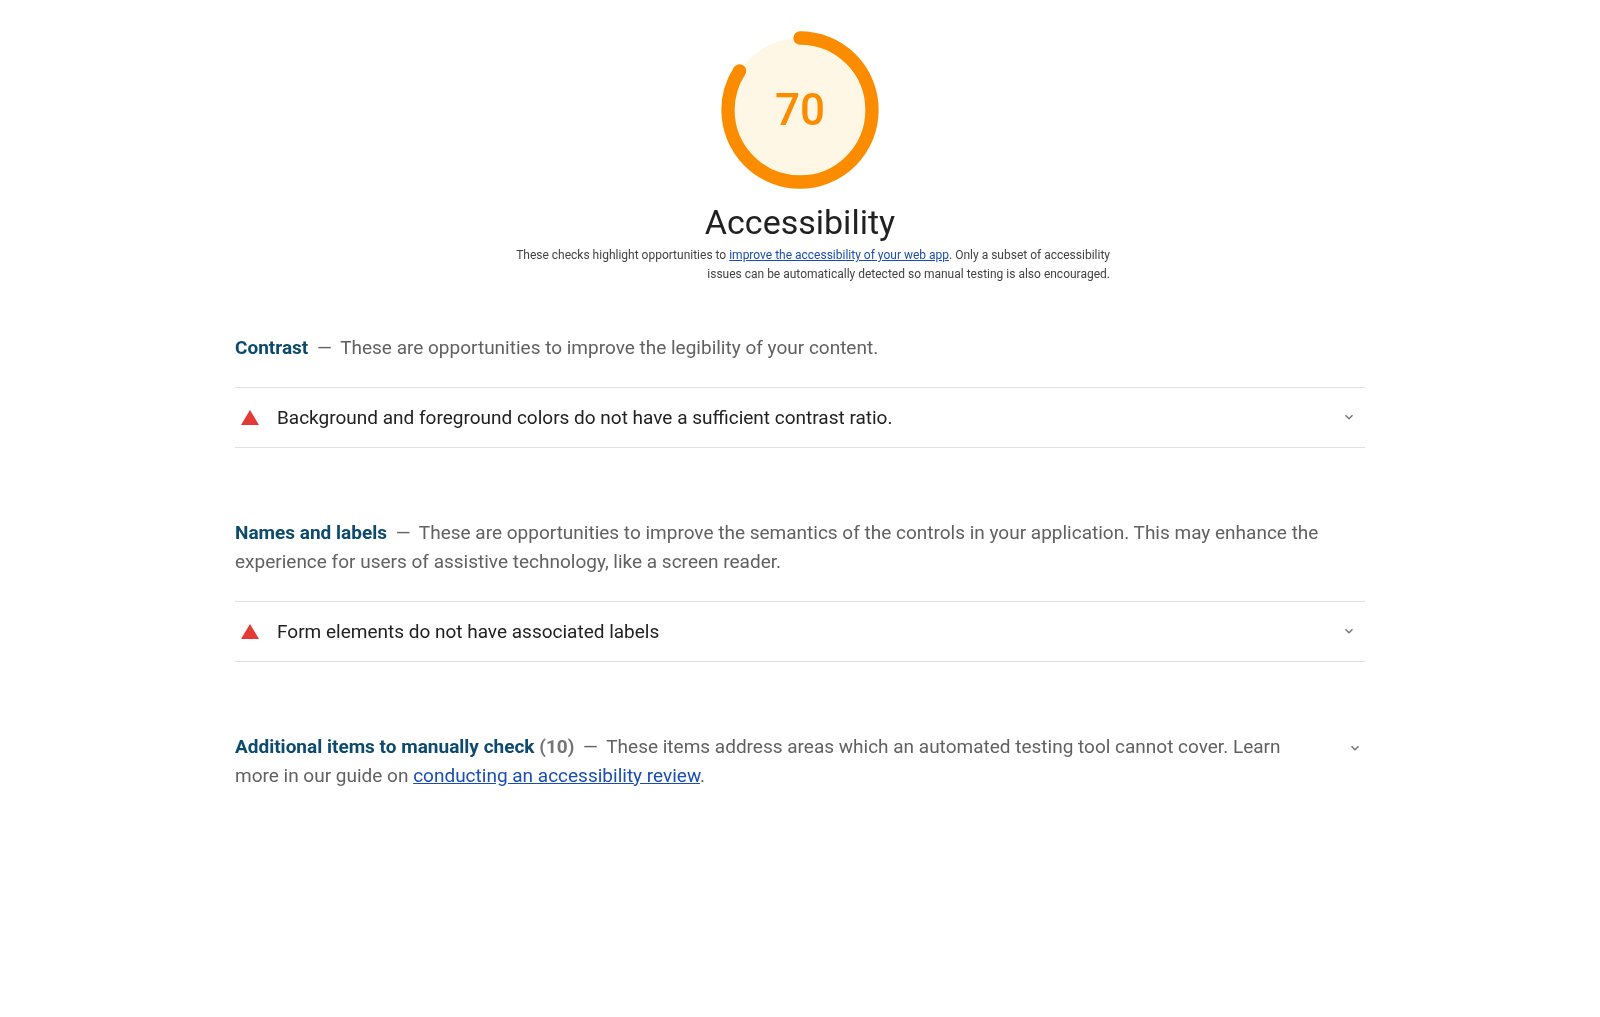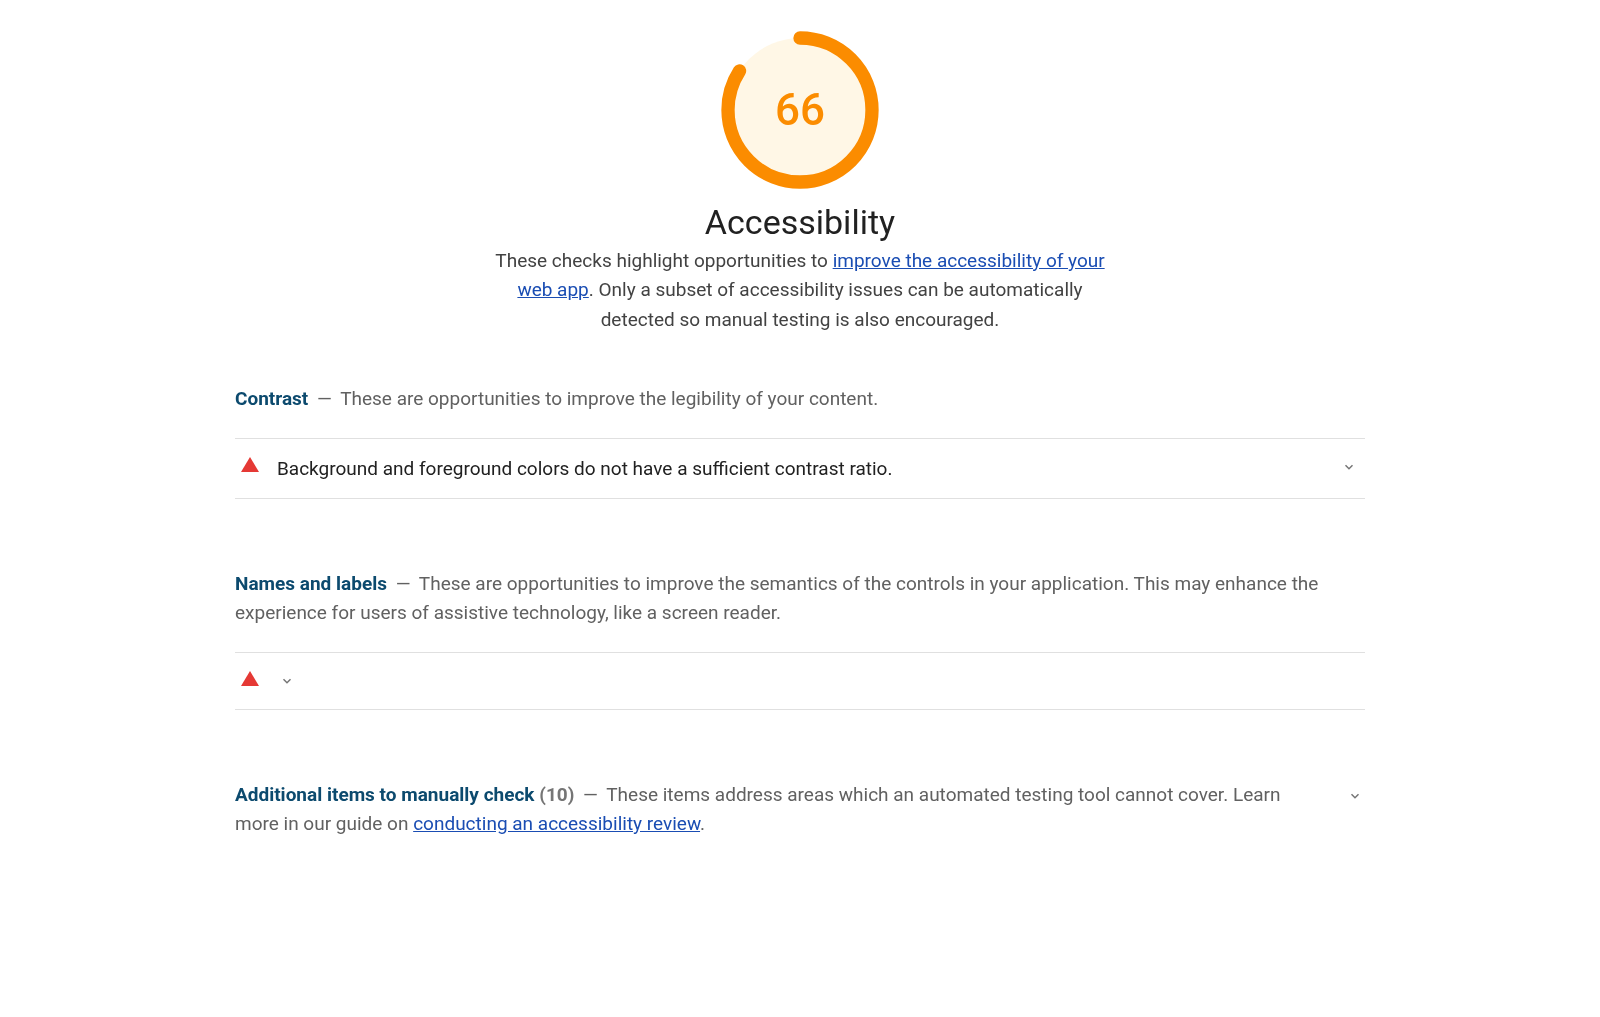--- a/index.html
+++ b/index.html
@@ -54,22 +54,22 @@
       line-height: 1;
     }
     .title {
       font-size: 34px;
       font-weight: 400;
       color: #212121;
       margin-bottom: 4px;
     }
     .description {
       max-width: 620px;
-      text-align: center;
-      font-size: 19px;
+      text-align: right;
+      font-size: 12px;
       line-height: 1.55;
       color: #424242;
     }
     .description a,
     .group-desc a {
       color: #1a4db3;
       text-decoration: underline;
     }
     .group {
       margin-bottom: 70px;
@@ -103,21 +103,21 @@
     .group-header-text {
       flex: 1;
     }
     .group-toggle {
       margin-left: 30px;
       margin-top: 6px;
       flex-shrink: 0;
     }
     .audit-row {
       display: flex;
-      align-items: flex-start;
+      align-items: center;
       padding: 18px 6px;
       border-top: 1px solid #e0e0e0;
       border-bottom: 1px solid #e0e0e0;
       cursor: pointer;
       margin-top: 24px;
     }
     .audit-icon {
       flex-shrink: 0;
       width: 0;
       height: 0;
@@ -150,21 +150,21 @@
 <body>
 
 <div class="container">
 
   <div class="header">
     <div class="gauge-wrap">
       <svg viewBox="0 0 120 120">
         <circle class="gauge-bg" cx="60" cy="60" r="54" id="gauge-bg-circle" fill="#fff5e0"></circle>
         <circle class="gauge-arc" cx="60" cy="60" r="54" id="gauge-arc-circle" stroke-width="10" stroke="#fb8c00" stroke-dasharray="285.005285533666 339.29200658769764"></circle>
       </svg>
-      <div class="gauge-score" id="gauge-score-text" style="color: rgb(251, 140, 0);">66</div>
+      <div class="gauge-score" id="gauge-score-text" style="color: rgb(251, 140, 0);">70</div>
     </div>
     <h1 class="title">Accessibility</h1>
     <p class="description">
       <span>These checks highlight opportunities to </span><a href="#">improve the accessibility of your web app</a><span>. Only a subset of accessibility issues can be automatically detected so manual testing is also encouraged.</span>
     </p>
   </div>
 
   <div class="group">
     <div class="group-header">
       <span class="group-title">Contrast</span>
@@ -183,20 +183,21 @@
   </div>
 
   <div class="group">
     <div class="group-header">
       <span class="group-title">Names and labels</span>
       <span class="group-dash">—</span>
       <span class="group-desc">These are opportunities to improve the semantics of the controls in your application. This may enhance the experience for users of assistive technology, like a screen reader.</span>
     </div>
     <div class="audit-row">
       <span class="audit-icon"></span>
+      <span class="audit-title">Form elements do not have associated labels</span>
       <span class="chevron">
         <svg viewBox="0 0 24 24" fill="none" stroke="currentColor" stroke-width="2.5">
             <polyline points="6 9 12 15 18 9"></polyline>
           </svg>
       </span>
     </div>
   </div>
 
   <div class="group">
     <div class="group-header group-header-row">

